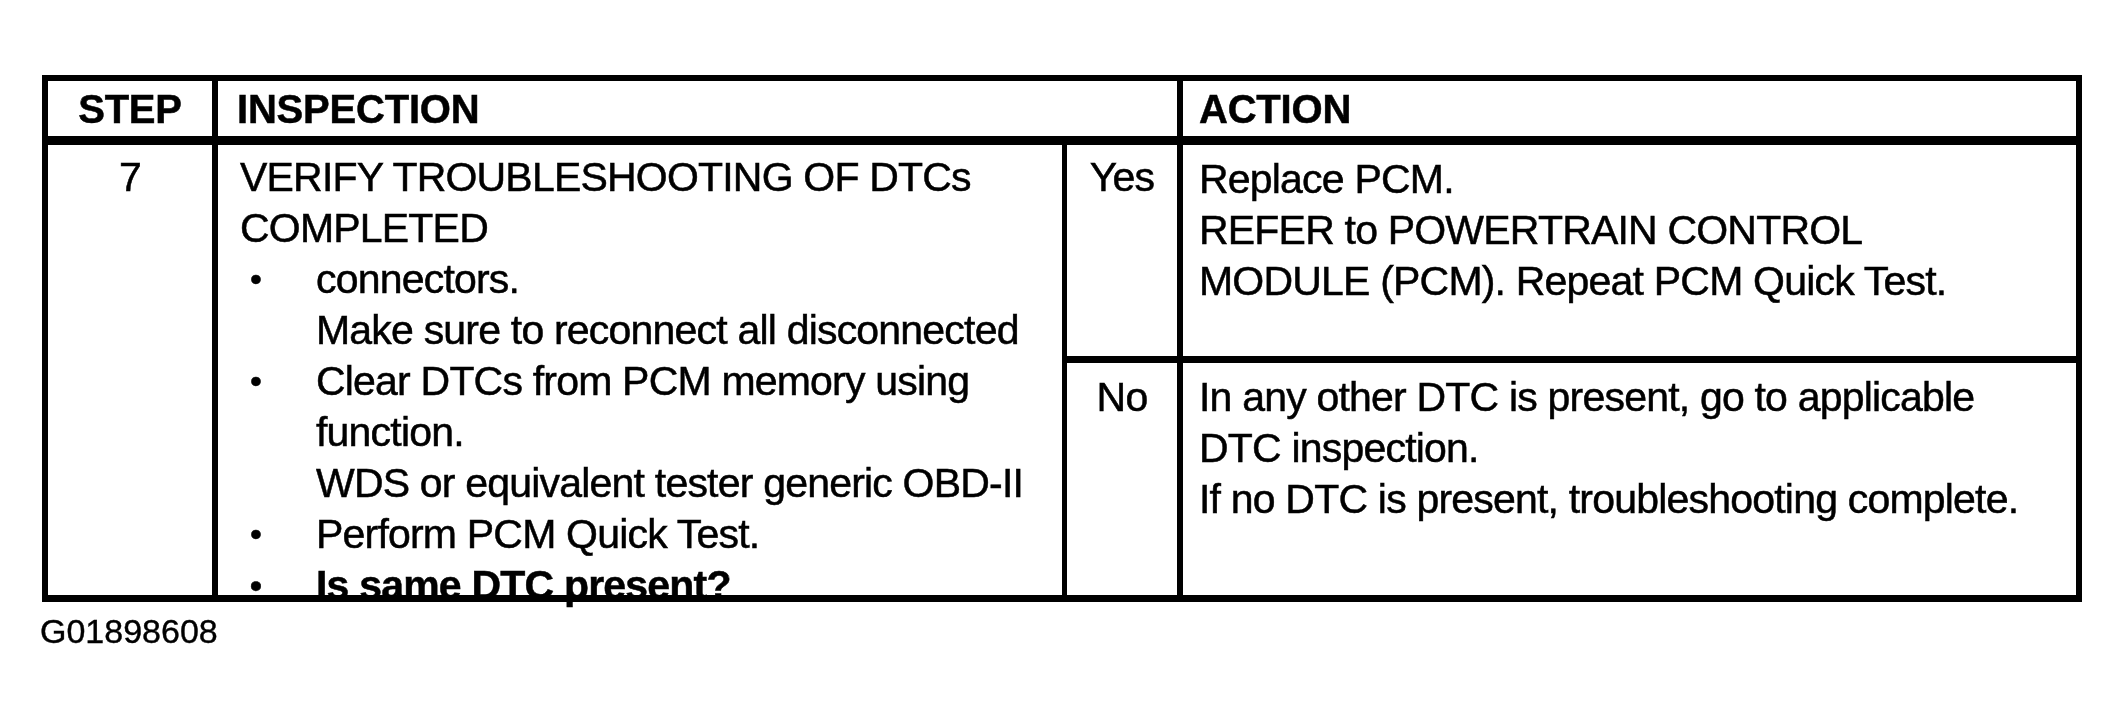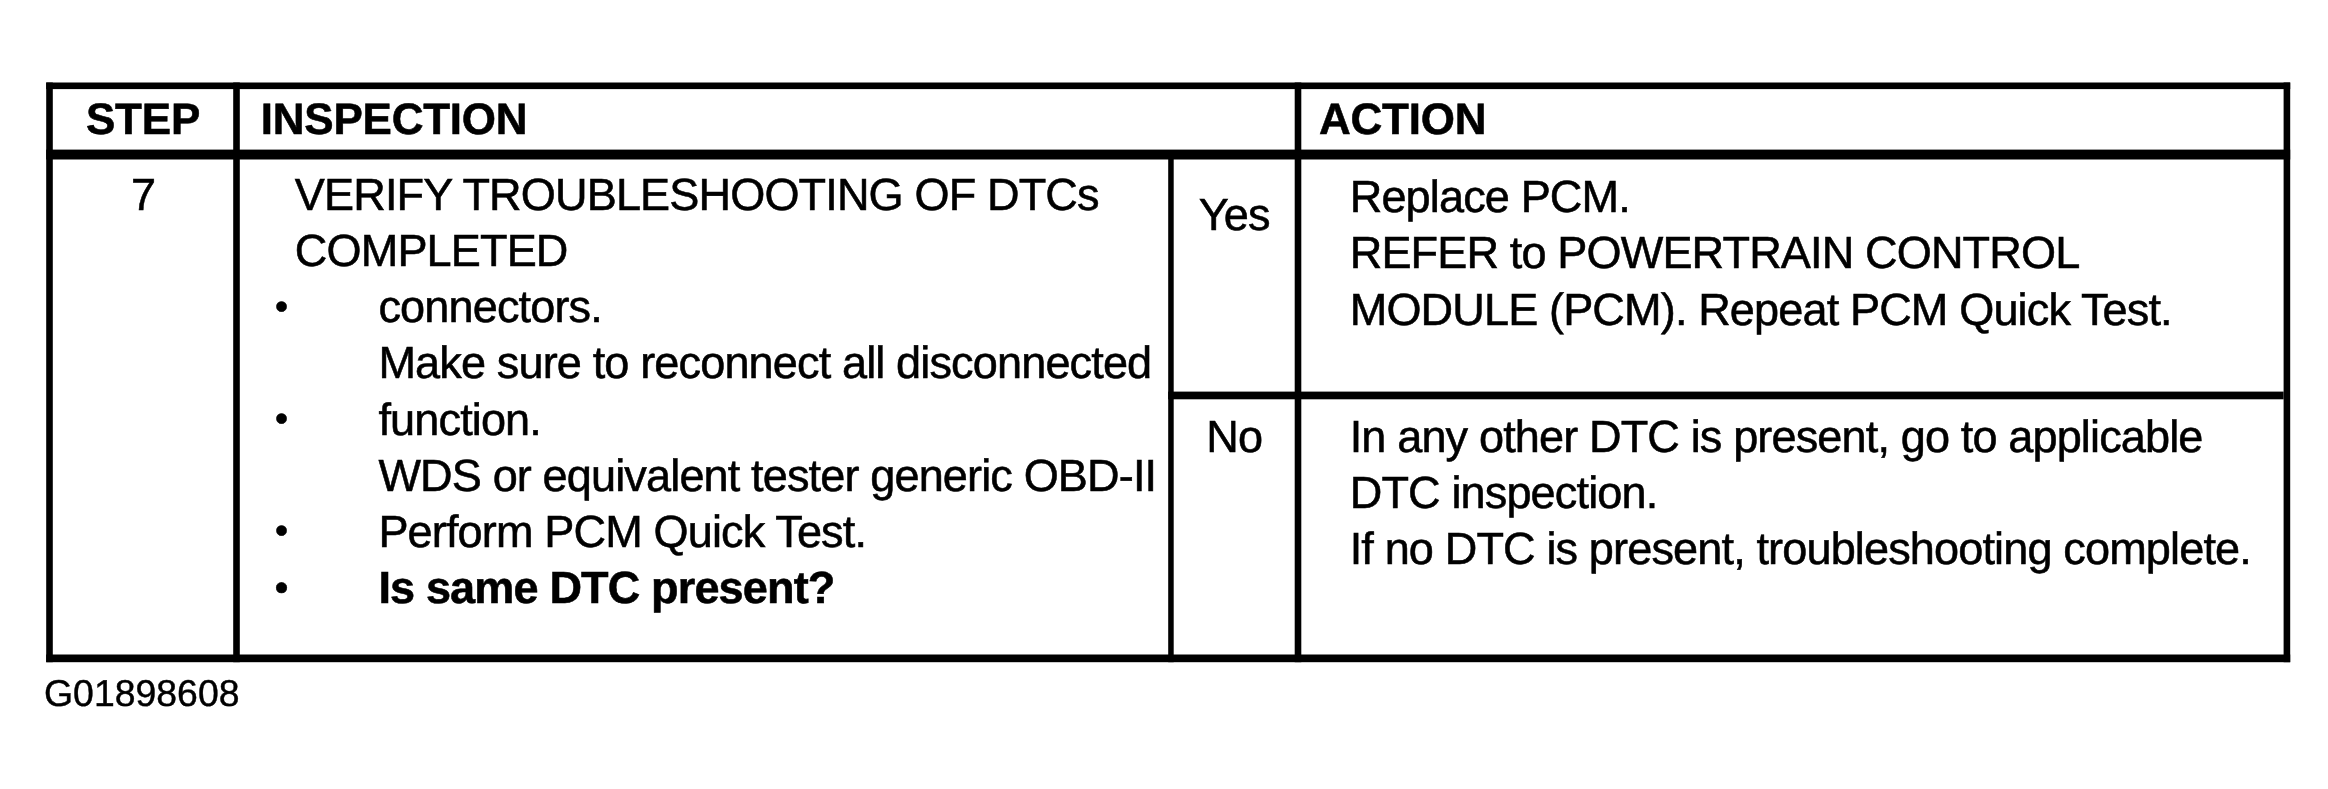--- a/index.html
+++ b/index.html
@@ -30,21 +30,21 @@
     white-space: nowrap;
     -webkit-text-stroke: 0.5px #000;
   }
   .hdr {
     font-weight: bold;
     font-size: 40px;
     line-height: 46px;
     letter-spacing: -0.2px;
   }
   .center { text-align: center; }
-  .line { display: block; height: 51px; margin-left: 28px; }
+  .line { display: block; height: 51px; }
   .bullet-item { display: flex; align-items: flex-start; }
   .bullet-marker {
     width: 76px;
     padding-left: 10px;
     box-sizing: border-box;
     font-size: 34px;
     line-height: 51px;
     flex: 0 0 auto;
   }
   .bullet-lines { flex: 1 1 auto; }
@@ -87,41 +87,42 @@
       <span class="bullet-marker">•</span>
       <div class="bullet-lines">
         <div class="line">connectors.</div>
         <div class="line">Make sure to reconnect all disconnected</div>
       </div>
     </div>
 
     <div class="bullet-item">
       <span class="bullet-marker">•</span>
       <div class="bullet-lines">
+        <div class="line">Clear DTCs from PCM memory using</div>
         <div class="line">function.</div>
         <div class="line">WDS or equivalent tester generic OBD-II</div>
       </div>
     </div>
 
     <div class="bullet-item">
       <span class="bullet-marker">•</span>
       <div class="bullet-lines">
         <div class="line">Perform PCM Quick Test.</div>
       </div>
     </div>
 
     <div class="bullet-item">
       <span class="bullet-marker bold">•</span>
       <div class="bullet-lines bold">
         <div class="line">Is same DTC present?</div>
       </div>
     </div>
   </div>
 
-  <div class="txt center" style="left:1067px; top:170px; width:110px;">Yes</div>
+  <div class="txt center" style="left:1067px; top:152px; width:110px;">Yes</div>
   <div class="txt" style="left:1199px; top:154px; width:870px;">
     <div class="line">Replace PCM.</div>
     <div class="line">REFER to POWERTRAIN CONTROL</div>
     <div class="line">MODULE (PCM).  Repeat PCM Quick Test.</div>
   </div>
 
   <div class="txt center" style="left:1067px; top:372px; width:110px;">No</div>
   <div class="txt" style="left:1199px; top:372px; width:870px;">
     <div class="line">In any other DTC is present, go to applicable</div>
     <div class="line">DTC inspection.</div>

